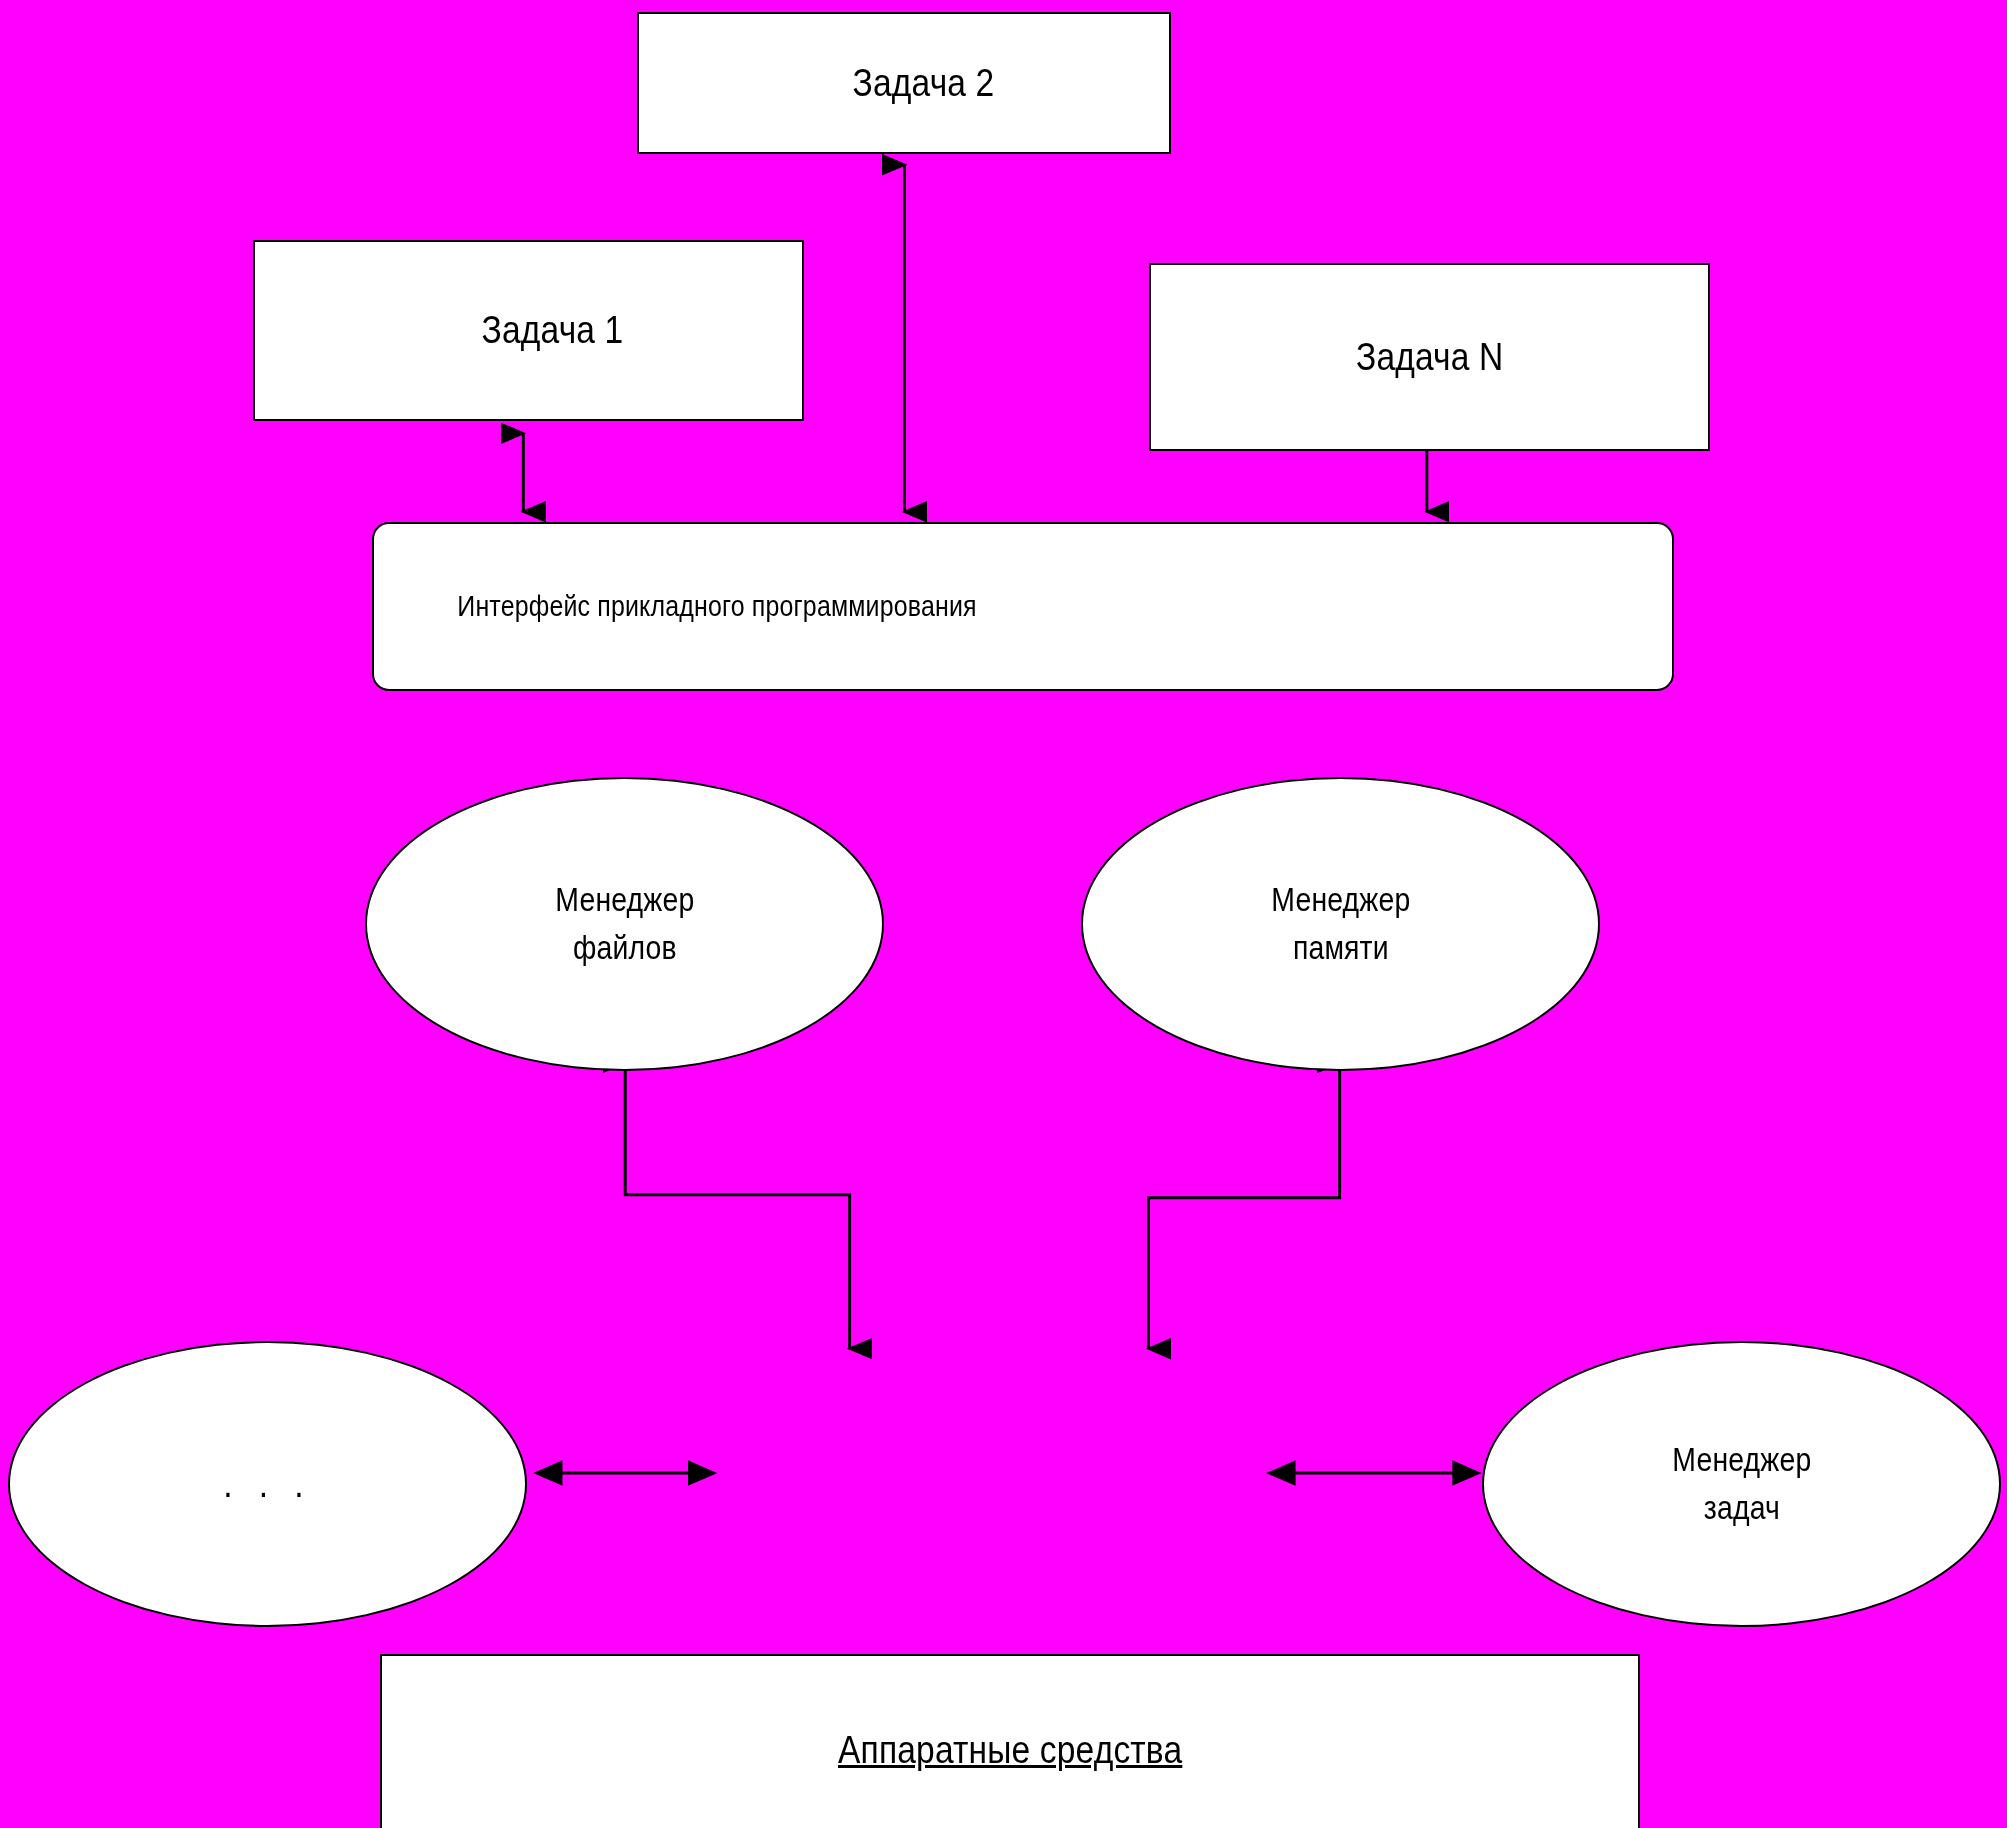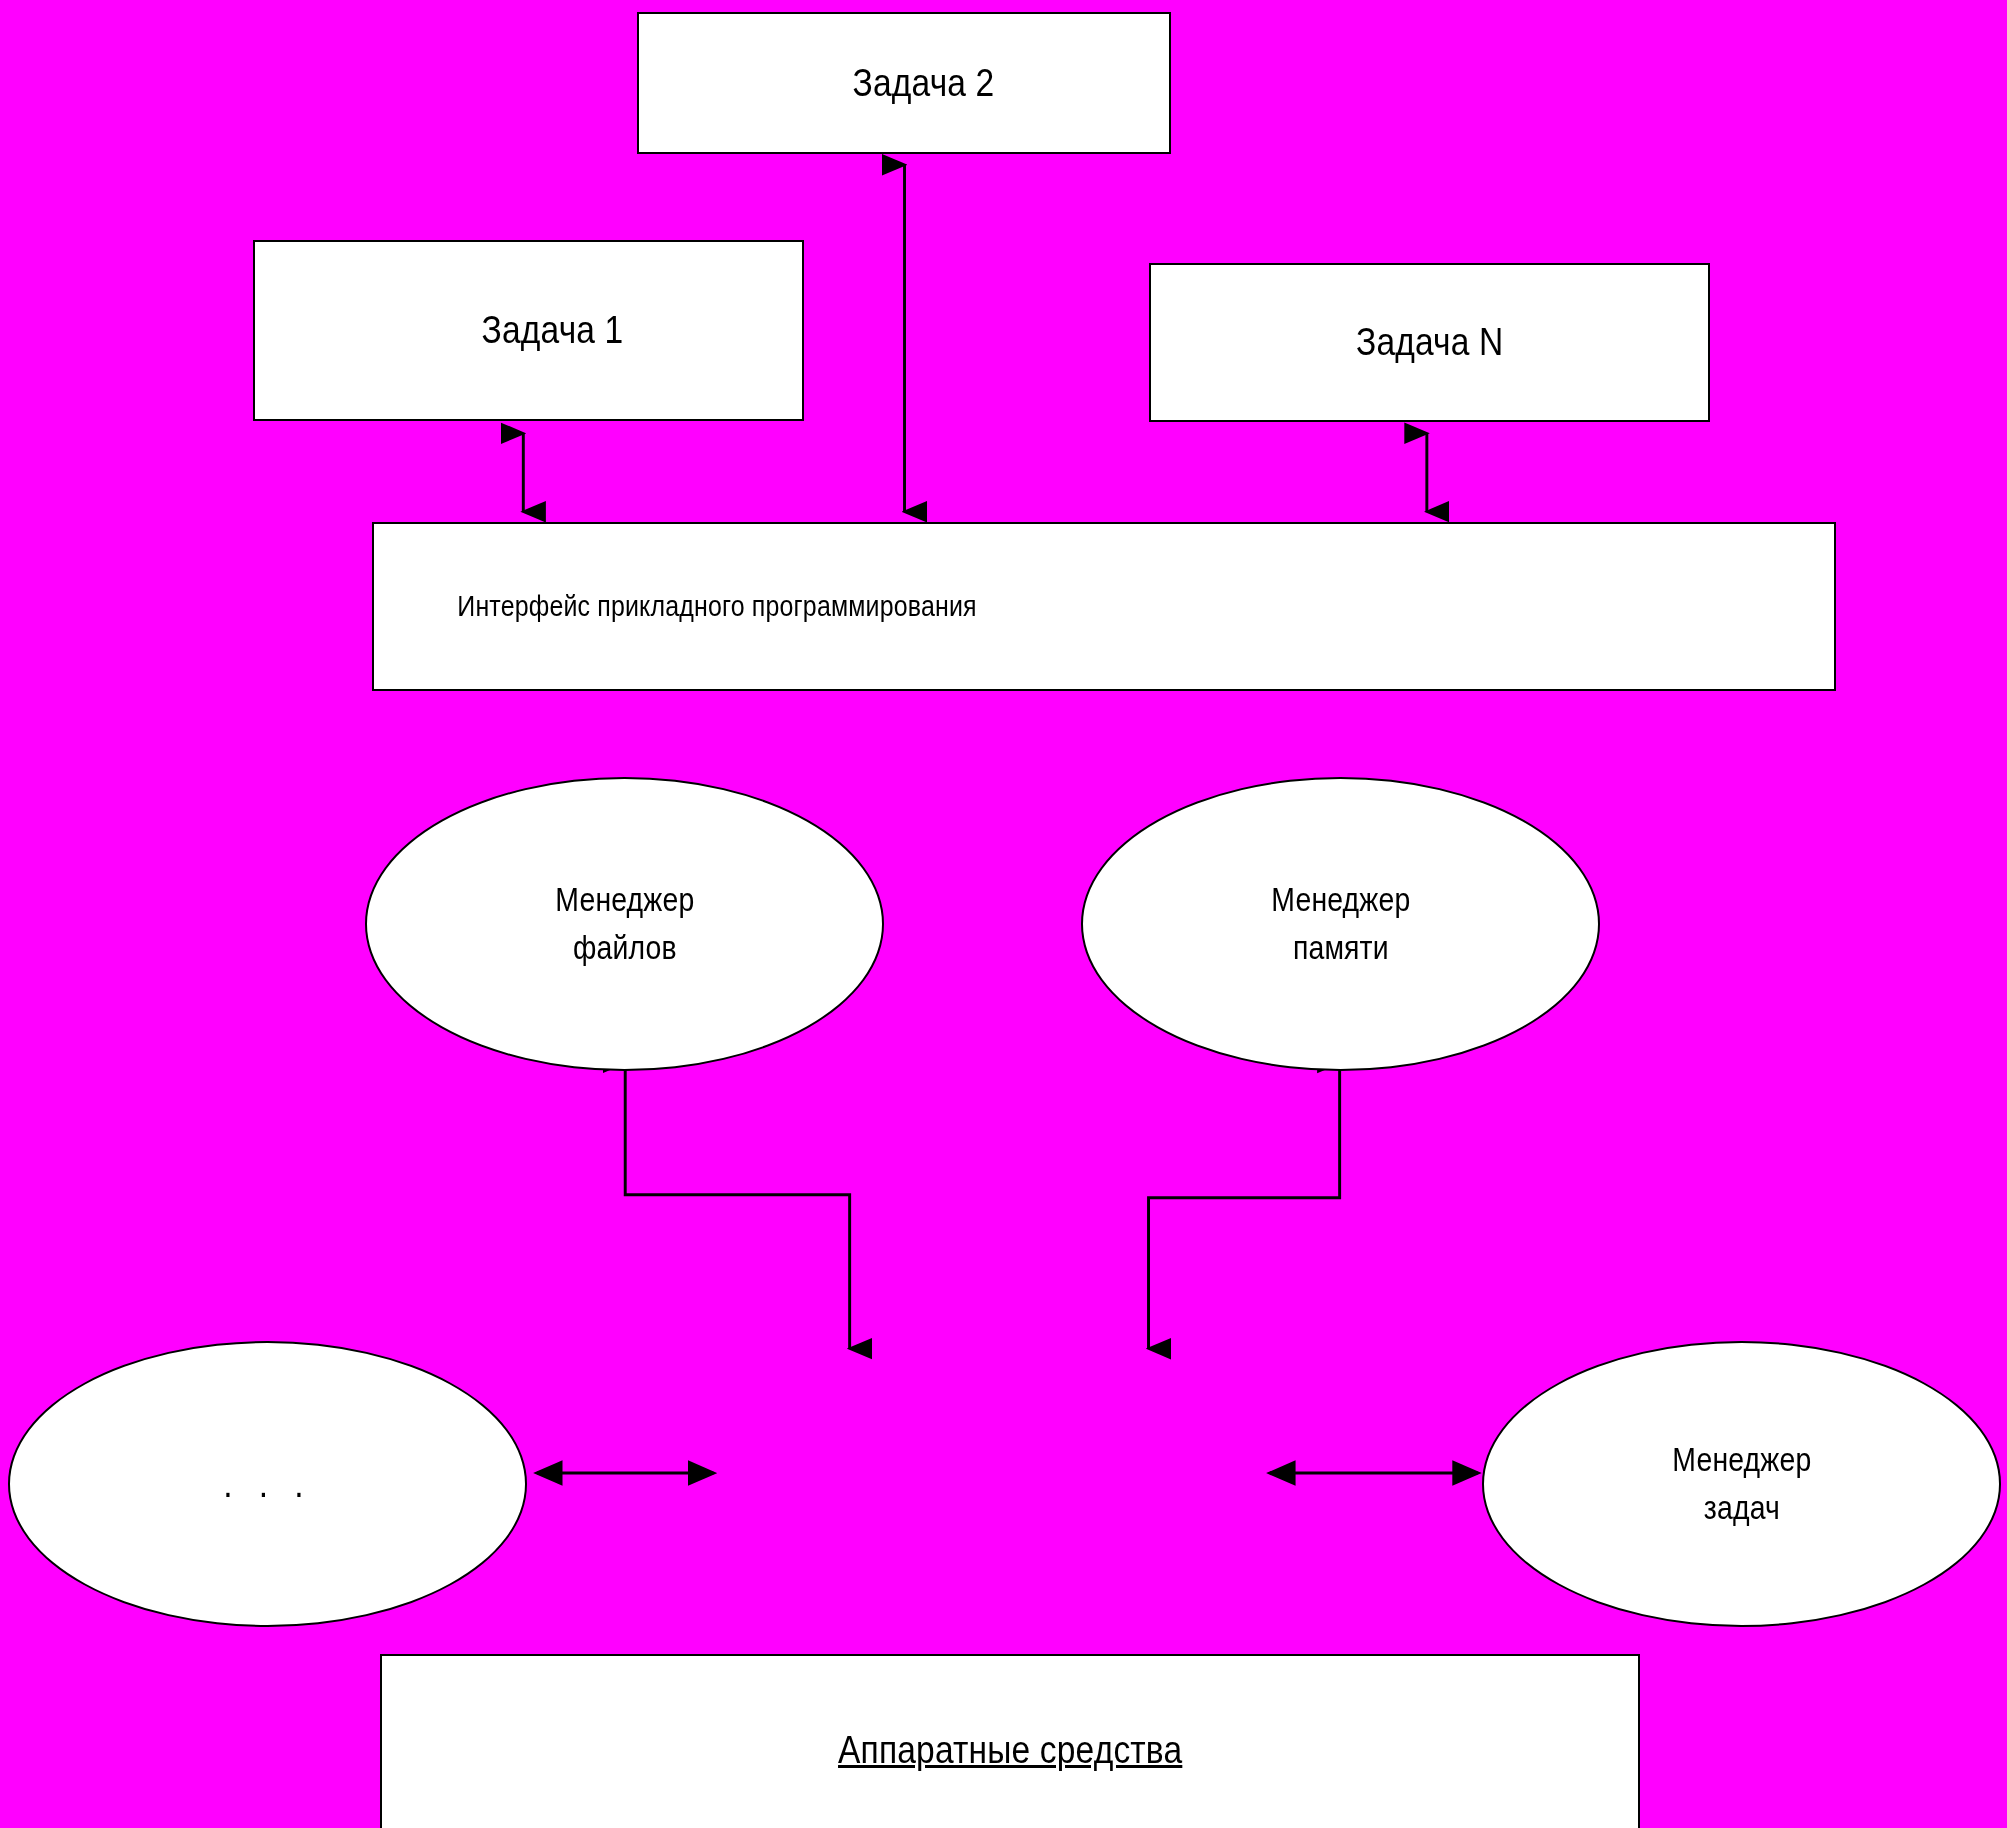--- a/index.html
+++ b/index.html
@@ -98,25 +98,25 @@
   </svg>
 
   <div class="node rect" style="left:637px;top:11.8px;width:534px;height:142px;padding-left:39px;">
     <span class="label lbl-big">Задача 2</span>
   </div>
 
   <div class="node rect" style="left:253px;top:240px;width:551px;height:181px;padding-left:48px;">
     <span class="label lbl-big">Задача 1</span>
   </div>
 
-  <div class="node rect" style="left:1149px;top:263px;width:561px;height:159px;">
+  <div class="node rect" style="left:1149px;top:263px;width:561px;height:188px;">
     <span class="label lbl-big">Задача N</span>
   </div>
 
-  <div class="node rect left-text" style="left:372px;top:522px;width:1464px;height:169px;">
+  <div class="node rect left-text" style="left:372px;top:522px;width:1302px;height:169px;border-radius:17px;">
     <span class="label lbl-api">Интерфейс прикладного программирования</span>
   </div>
 
   <div class="node ellipse" style="left:365px;top:777px;width:519px;height:294px;">
     <span class="label lbl-med">Менеджер
 файлов</span>
   </div>
 
   <div class="node ellipse" style="left:1081px;top:777px;width:519px;height:294px;">
     <span class="label lbl-med">Менеджер

